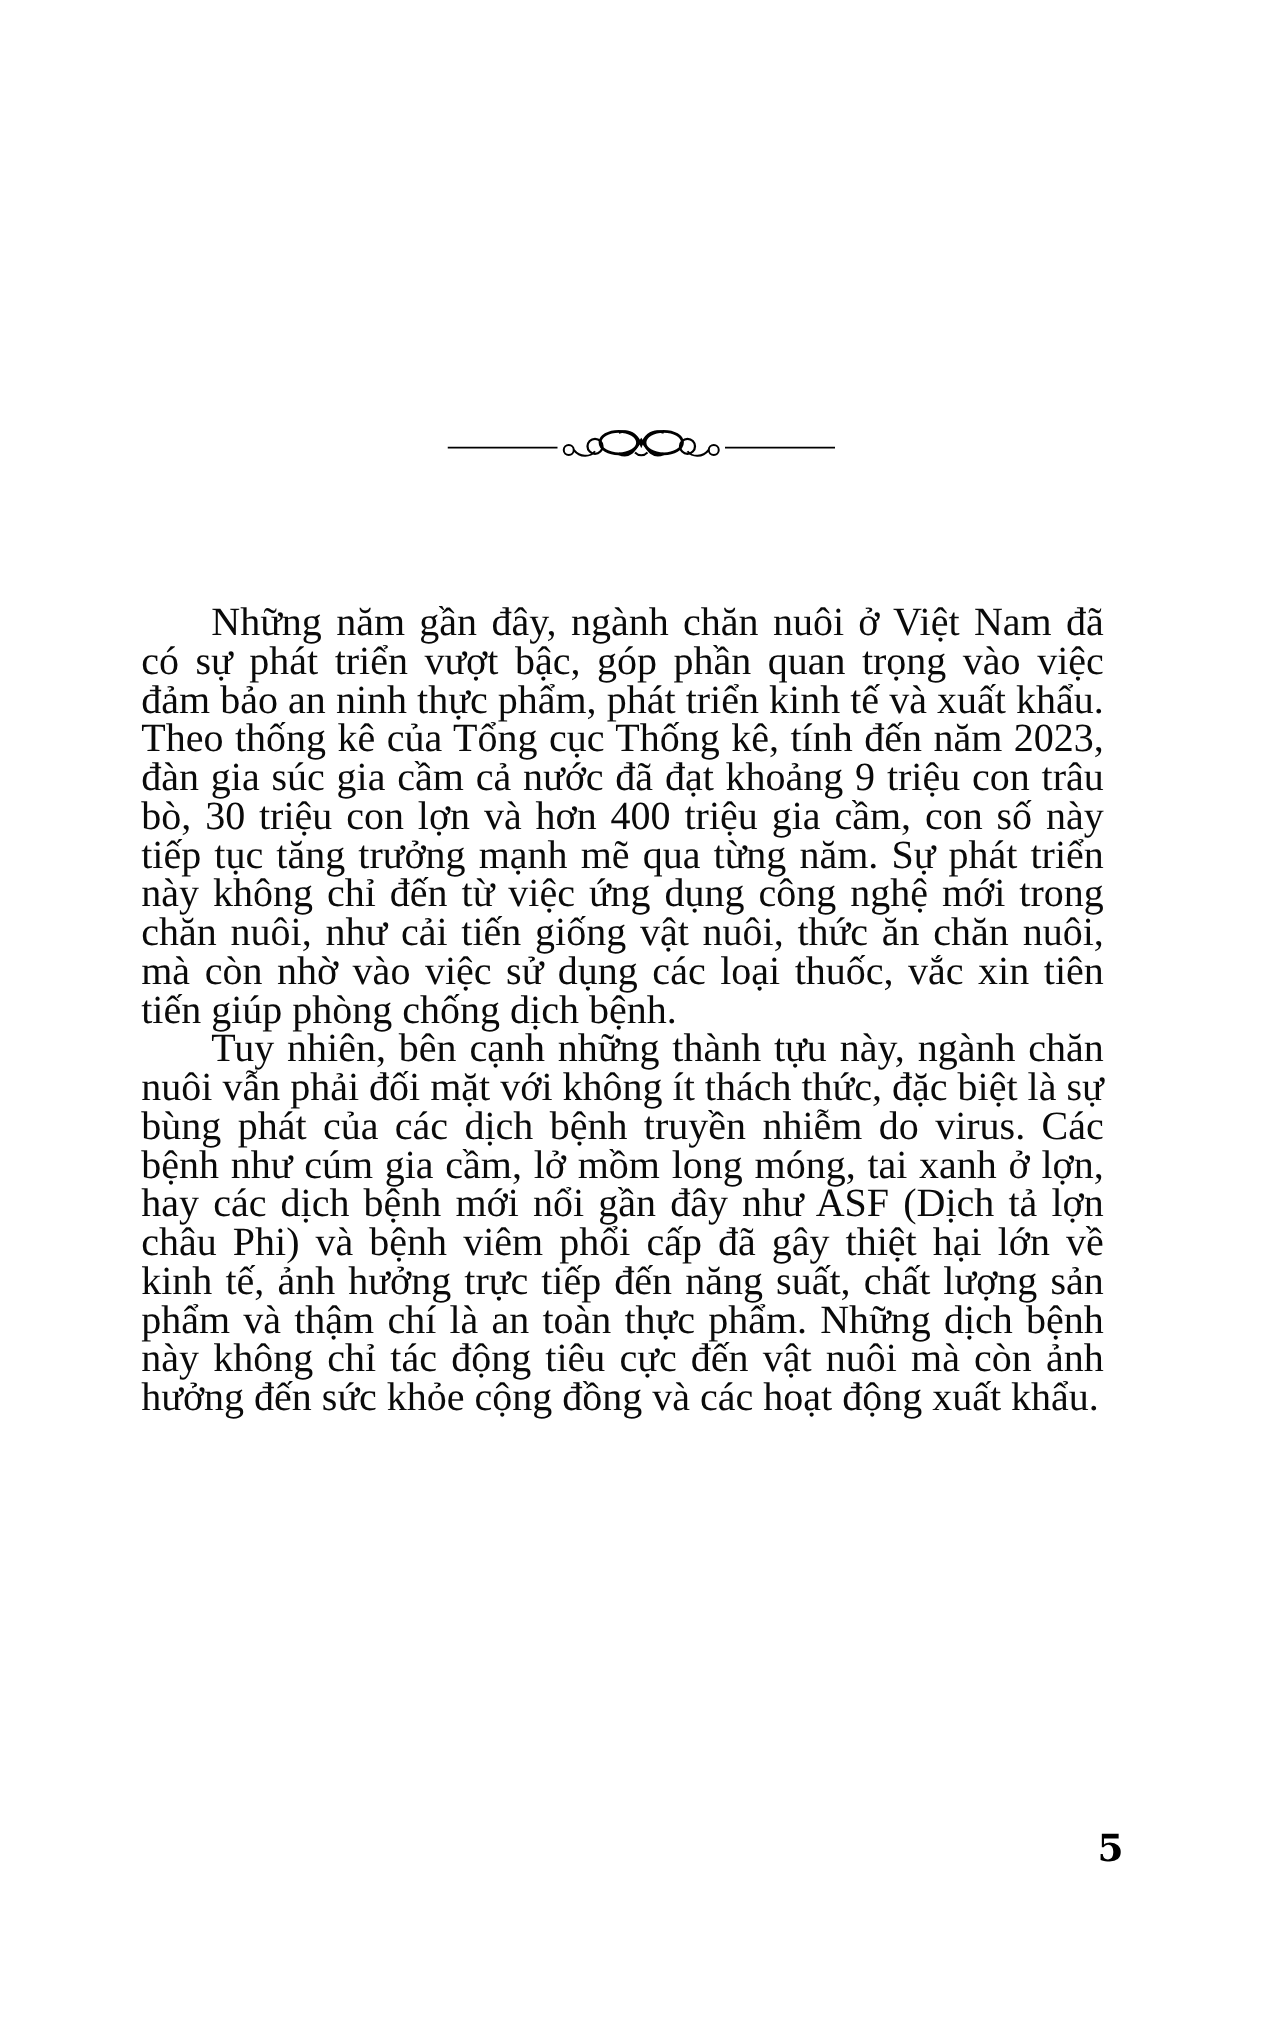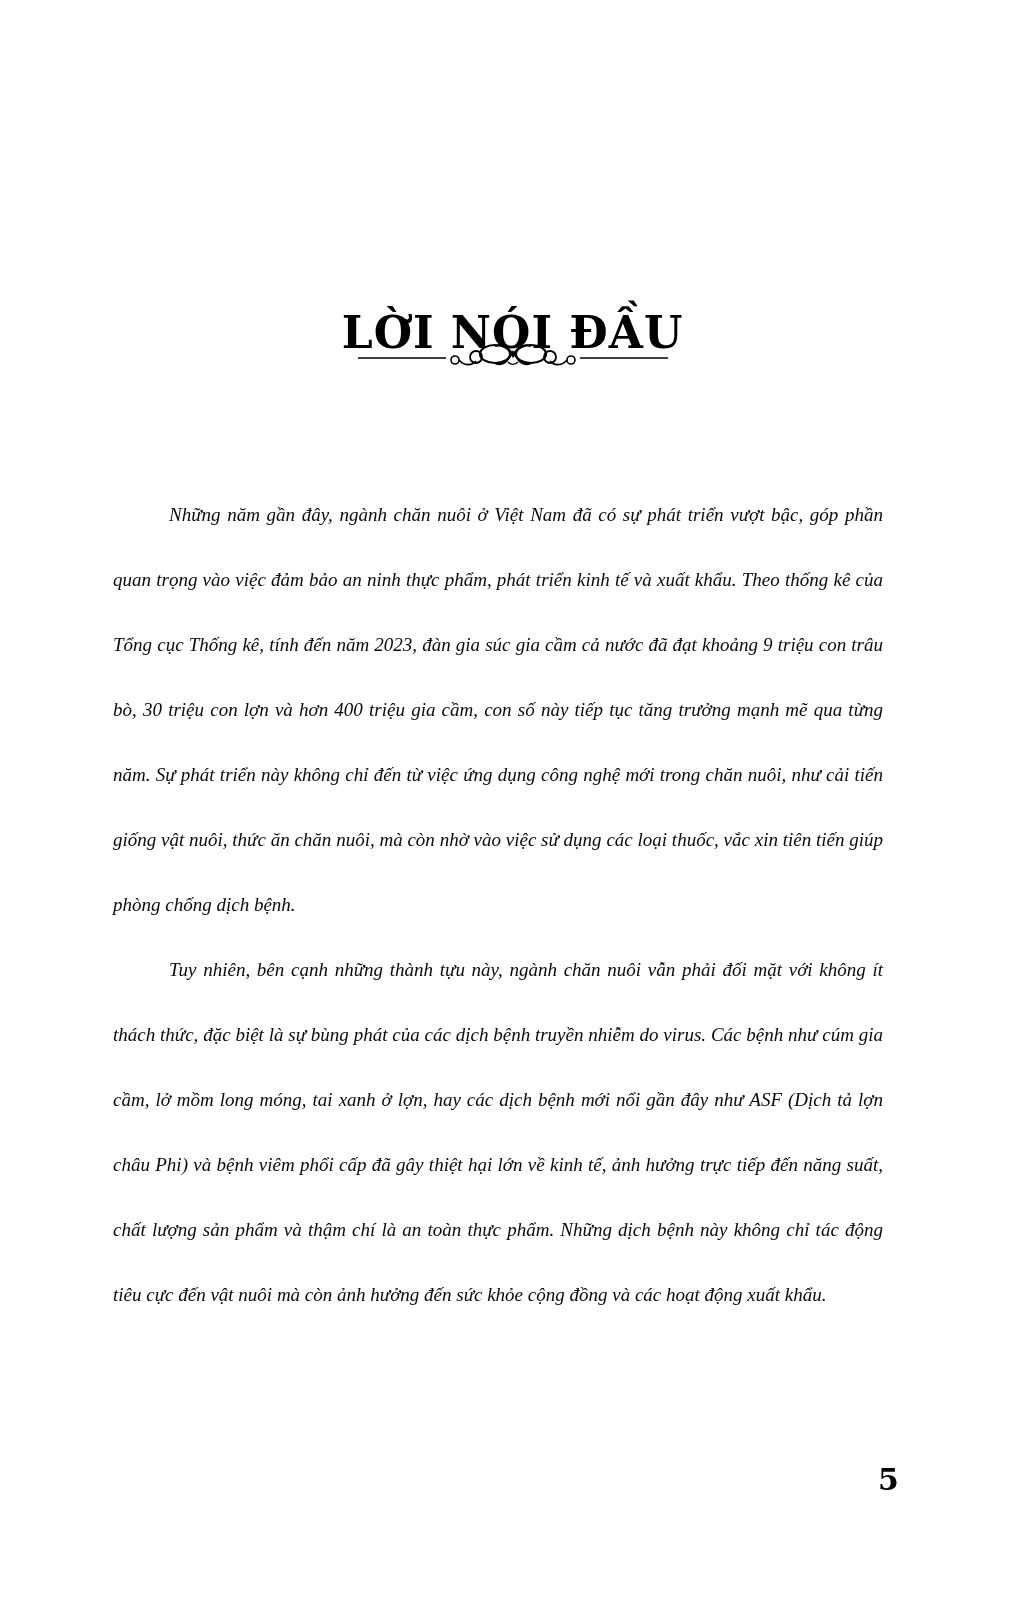--- a/index.html
+++ b/index.html
@@ -37,23 +37,22 @@
   }
   .divider-wrap svg {
     display: inline-block;
   }
   .body-text {
     position: absolute;
     top: 482px;
     left: 113px;
     width: 770px;
     font-family: "Liberation Serif", serif;
-    font-style: italic;
-    font-size: 19px;
-    line-height: 65px;
+    font-size: 32px;
+    line-height: 31px;
     text-align: justify;
     color: #0a0a0a;
   }
   .body-text p {
     margin: 0;
     text-indent: 56px;
   }
   .page-number {
     position: absolute;
     top: 1462px;
@@ -62,21 +61,20 @@
     font-weight: 700;
     font-size: 30px;
     color: #000000;
   }
 </style>
 </head>
 <body>
 
 <div class="page">
 
-  <h1 class="page-title">LỜI NÓI ĐẦU</h1>
 
   <div class="divider-wrap">
     <svg width="310" height="34" viewBox="0 0 310 34" fill="none" stroke="#000000">
 
       <line x1="0" y1="18" x2="88" y2="18" stroke-width="1.4"></line>
       <line x1="222" y1="18" x2="310" y2="18" stroke-width="1.4"></line>
 
       <circle cx="97" cy="20" r="4" stroke-width="1.6"></circle>
       <circle cx="213" cy="20" r="4" stroke-width="1.6"></circle>
       <path d="M101,20 C106,26 114,26 118,21" stroke-width="1.6"></path>

